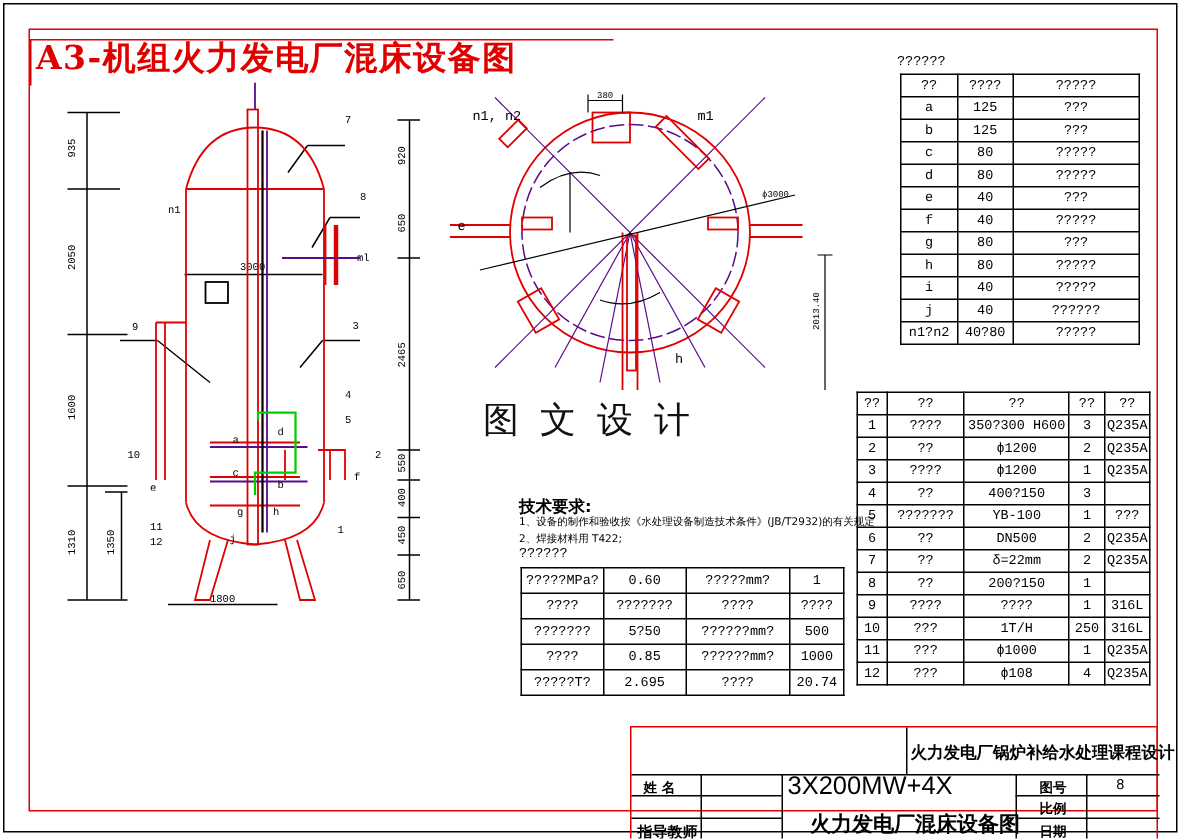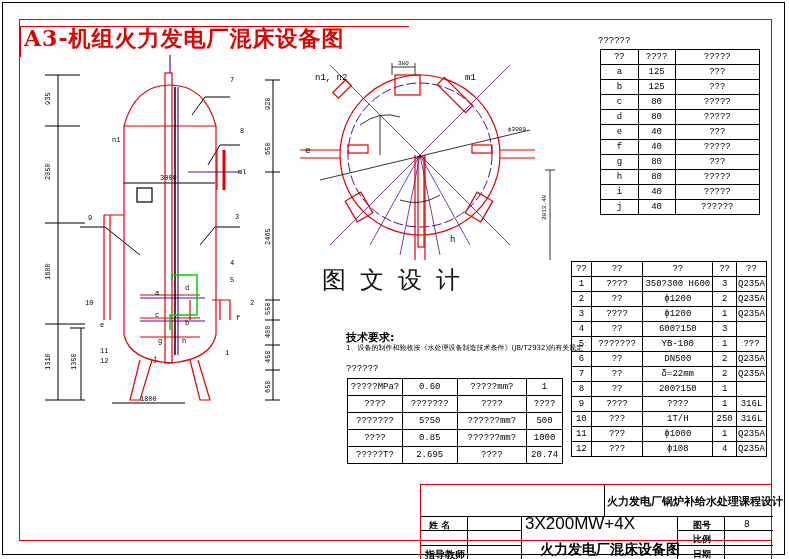--- a/index.html
+++ b/index.html
@@ -241,20 +241,25 @@
   <tr>
         <td>i</td>
         <td>40</td>
         <td>?????</td>
       </tr>
   <tr>
         <td>j</td>
         <td>40</td>
         <td>??????</td>
       </tr>
+  <tr>
+        <td>n1?n2</td>
+        <td>40?80</td>
+        <td>?????</td>
+      </tr>
 </tbody>
   </table>
 
 <table class="cad" style="left:571px;top:261px;width:196px;border:1px solid #e00000;">
   <colgroup>
       <col style="width:20px">
       <col style="width:52px">
       <col style="width:70px">
       <col style="width:24px">
       <col style="width:30px">
@@ -284,21 +289,21 @@
   <tr>
         <td>3</td>
         <td>????</td>
         <td>ϕ1200</td>
         <td>1</td>
         <td>Q235A</td>
       </tr>
   <tr>
         <td>4</td>
         <td>??</td>
-        <td>600?150</td>
+        <td>400?150</td>
         <td>3</td>
         <td></td>
       </tr>
   <tr>
         <td>5</td>
         <td>???????</td>
         <td>YB-100</td>
         <td>1</td>
         <td>???</td>
       </tr>
@@ -350,20 +355,21 @@
         <td>ϕ108</td>
         <td>4</td>
         <td>Q235A</td>
       </tr>
 </tbody>
   </table>
 
 <div class="abs tech">
   <div class="head">技术要求:</div>
   <div style="font-size:7px;">1、设备的制作和验收按《水处理设备制造技术条件》(JB/T2932)的有关规定</div>
+  <div style="font-size:7px;">2、焊接材料用 T422;</div>
 </div>
 
 <div class="abs tbl-caption" style="left:346px;top:364px;">??????</div>
 <table class="cad" style="left:347px;top:378px;width:216px;border:1px solid #e00000;">
   <colgroup>
       <col style="width:55px">
       <col style="width:55px">
       <col style="width:70px">
       <col style="width:36px">
     </colgroup>

